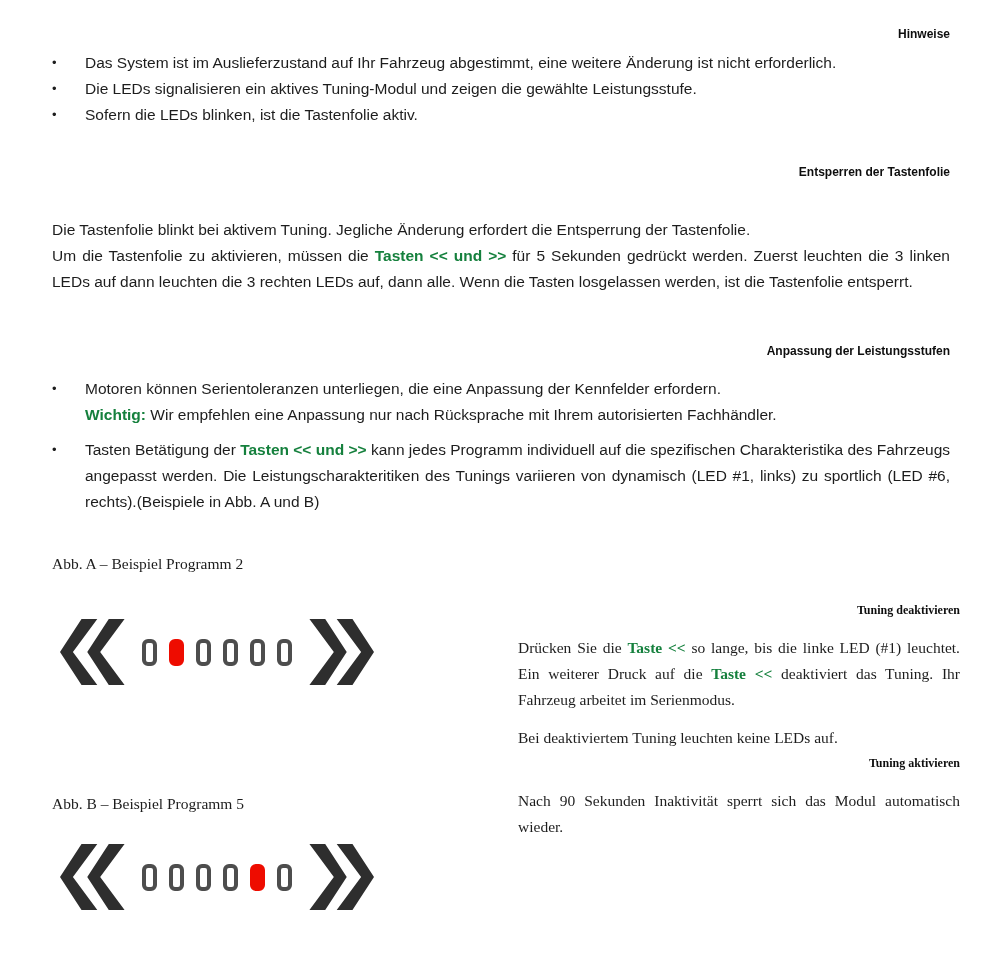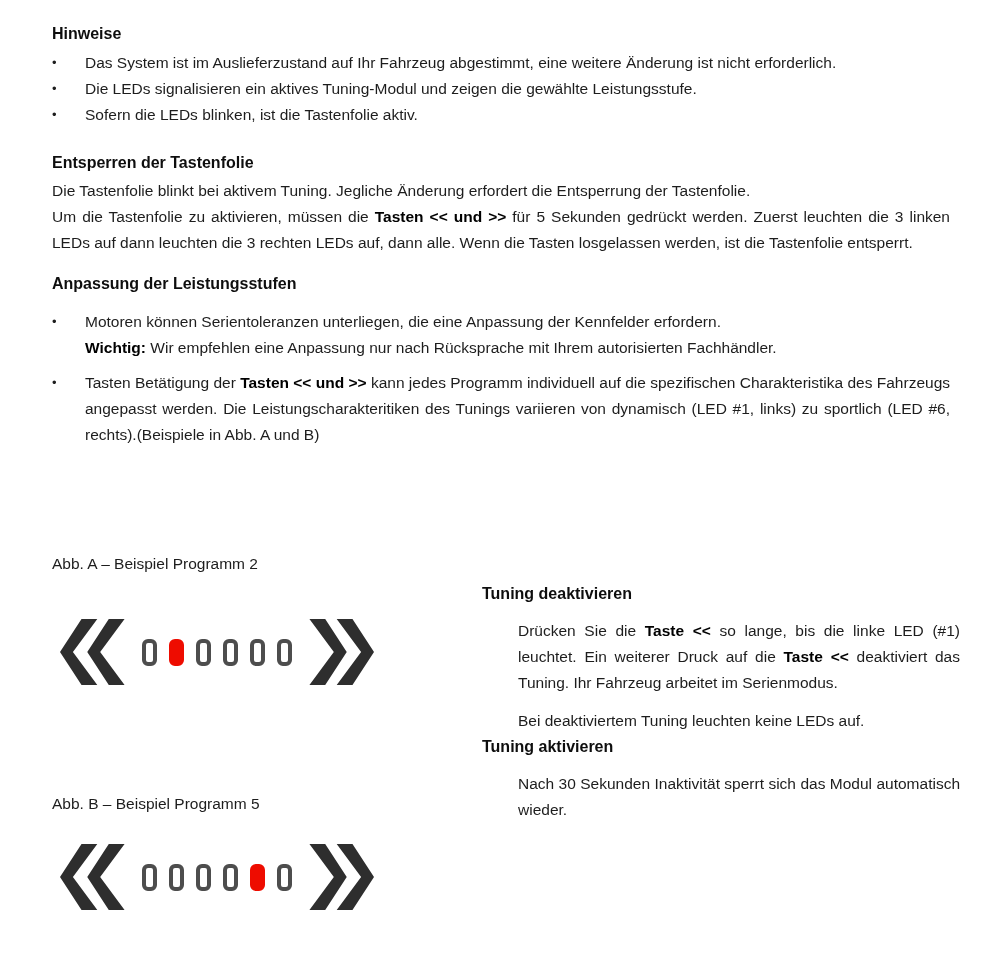--- a/index.html
+++ b/index.html
@@ -6,47 +6,47 @@
   body{
     width:1000px;height:975px;
     background:#ffffff;
     font-family:"Liberation Sans",sans-serif;
     color:#1d1d1d;
     position:relative;
     overflow:hidden;
   }
   .page{padding:22px 50px 0 52px;}
   .sec-title{
-    font-size:16px;font-weight:bold;color:#0e0e0e;
-    line-height:24px;margin:0;
+    font-size:12px;font-weight:bold;color:#0e0e0e;
+    line-height:24px;margin:0;text-align:right;
   }
   .body-text{font-size:15.5px;line-height:26px;}
   .justify{text-align:justify;}
   p{margin:0;}
-  b,strong{color:#000000;}
+  b,strong{color:#15803d;}
 
   
   .bullet-list{margin:4px 0 0 0;}
   .bullet-item{display:flex;}
   .bullet-marker{
     width:25px;flex:0 0 25px;
     font-size:13px;line-height:26px;color:#1d1d1d;
   }
   .bullet-body{flex:1;margin-left:8px;}
 
   
-  #sec-entsperren-title{margin-top:23px;}
-  #entsperren-p{margin-top:3px;}
-  #sec-anpassung-title{margin-top:16px;}
+  #sec-entsperren-title{margin-top:32px;}
+  #entsperren-p{margin-top:33px;}
+  #sec-anpassung-title{margin-top:44px;}
   #anpassung-list{margin-top:13px;}
   #anpassung-b2{margin-top:9px;}
 
   
   .bottom-area{
-    position:absolute;left:0;top:540px;width:1000px;height:435px;
+    position:absolute;left:0;top:540px;width:1000px;height:435px;font-family:Liberation Serif, serif;
   }
   .fig-label{
     position:absolute;left:52px;
     font-size:15.5px;line-height:24px;color:#1d1d1d;
   }
   #fig-a-label{top:12px;}
   #fig-b-label{top:252px;}
   .led-graphic{
     position:absolute;left:60px;
     display:flex;align-items:center;height:68px;
@@ -61,21 +61,21 @@
     width:15px;height:27px;box-sizing:border-box;
     border:4px solid var(--led-border,#4d4d4d);
     border-radius:6px;background:#ffffff;
   }
   .led-active{
     background:var(--led-red,#ee0c00);
     border-color:var(--led-red,#ee0c00);
   }
 
   .right-col{
-    position:absolute;left:482px;top:41px;width:478px;
+    position:absolute;left:482px;top:58px;width:478px;
   }
   .right-col .sec-title{line-height:25px;}
   .right-col p{margin-top:12px;margin-left:36px;}
   #aktivieren-title{}
 </style>
 </head>
 <body>
 
 <div class="page">
 
@@ -166,17 +166,17 @@
 
     <h3 class="sec-title">Tuning deaktivieren</h3>
 
     <p class="justify"><span>Drücken Sie die </span><strong>Taste &lt;&lt;</strong><span> so lange, bis die linke LED (#1) leuchtet. Ein weiterer Druck auf die </span><strong>Taste &lt;&lt;</strong><span> deaktiviert das Tuning. Ihr Fahrzeug arbeitet im Serienmodus.</span></p>
 
     <p>Bei deaktiviertem Tuning leuchten keine LEDs auf.</p>
 
     <h3 class="sec-title" id="aktivieren-title">Tuning aktivieren</h3>
 
 
-    <p class="justify">Nach 30 Sekunden Inaktivität sperrt sich das Modul automatisch wieder.</p>
+    <p class="justify">Nach 90 Sekunden Inaktivität sperrt sich das Modul automatisch wieder.</p>
 
   </div>
 
 </div>
 
 </body></html>

